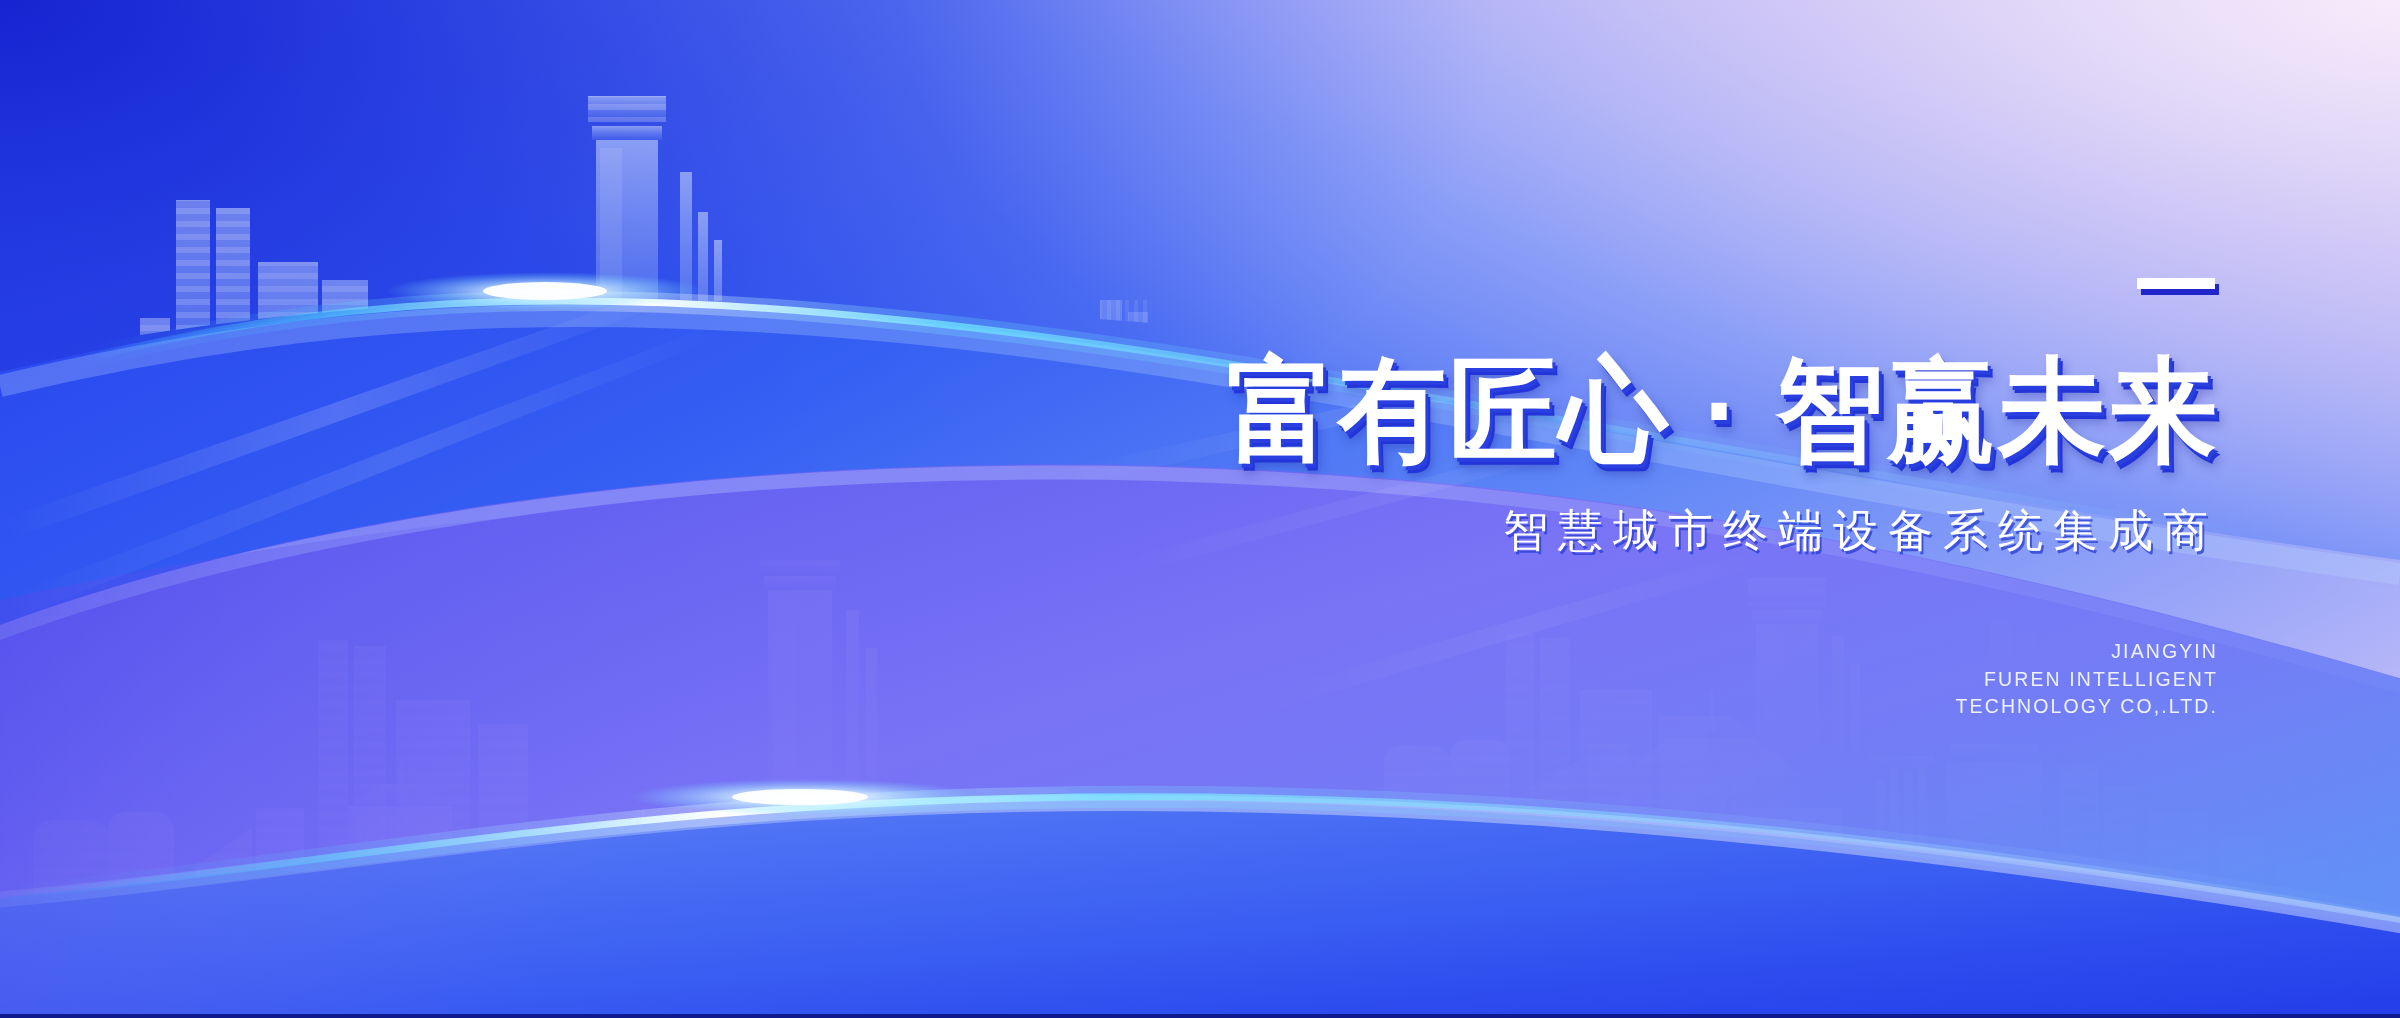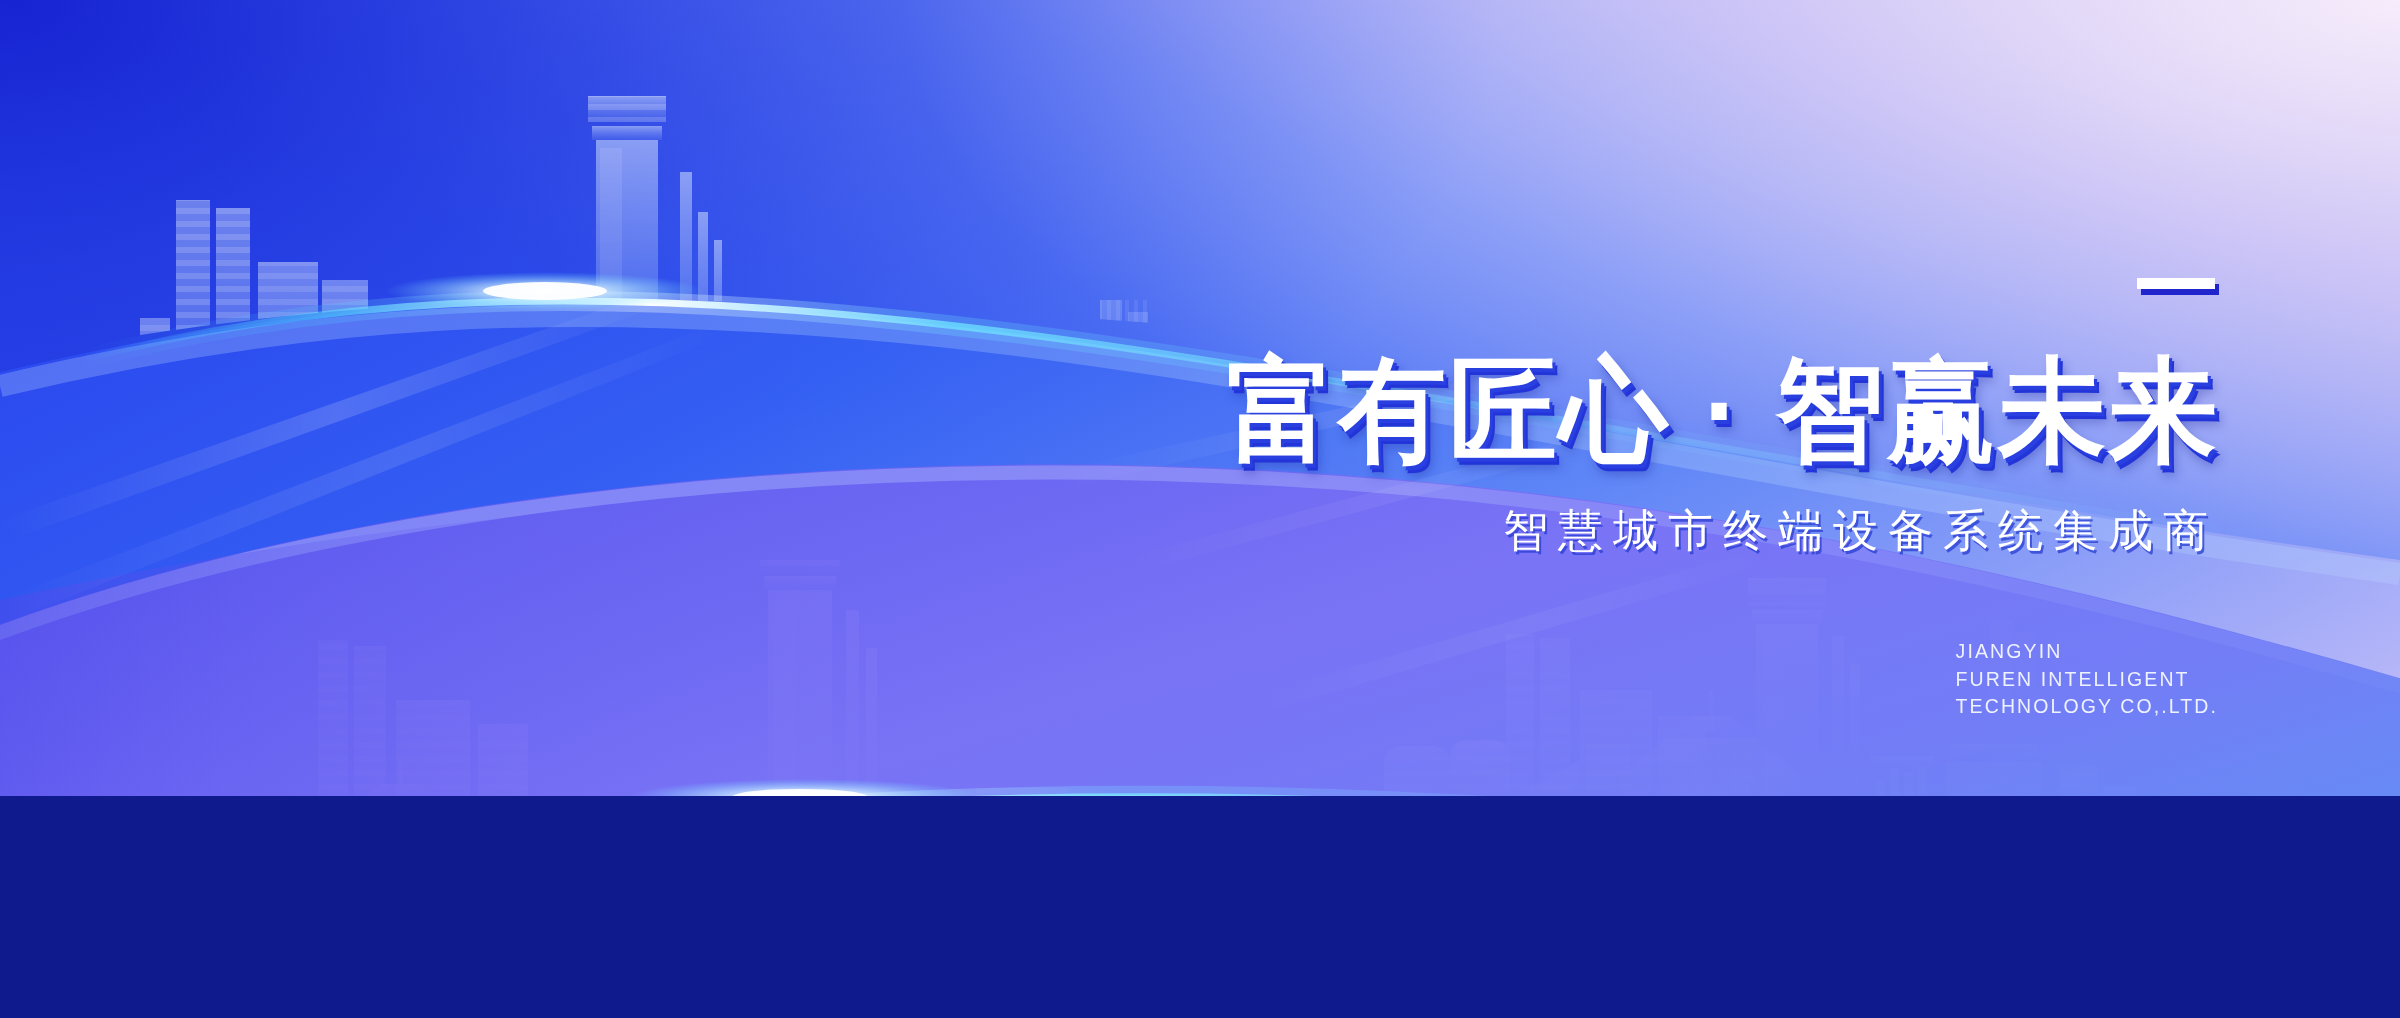--- a/index.html
+++ b/index.html
@@ -3,21 +3,21 @@
 <meta charset="utf-8">
 <style>
   html, body {
     margin: 0;
     padding: 0;
     background: #0f1a8c;
   }
   #banner {
     position: relative;
     width: 2400px;
-    height: 796px;
+    height: 1014px;
     overflow: hidden;
     font-family: "Liberation Sans", "DejaVu Sans", sans-serif;
     background: #2a45e8;
   }
   .layer { position: absolute; top: 0; left: 0; width: 2400px; height: 1018px; }
   svg.layer { display: block; }
 
   
   #text-block {
     position: absolute;
@@ -63,21 +63,21 @@
     letter-spacing: 10px;
     padding-right: 0px;
     white-space: nowrap;
     text-shadow: 2px 3px 0 rgba(40,60,210,0.75);
     text-align: center;
   }
   #company-en {
     position: absolute;
     right: 2px;
     top: 388px;
-    text-align: left;
+    text-align: right;
     color: #eef2ff;
     font-size: 19.5px;
     line-height: 1.42;
     letter-spacing: 2.1px;
     font-weight: 400;
     white-space: nowrap;
   }
   #company-en div { display: block; }
 </style>
 </head>

